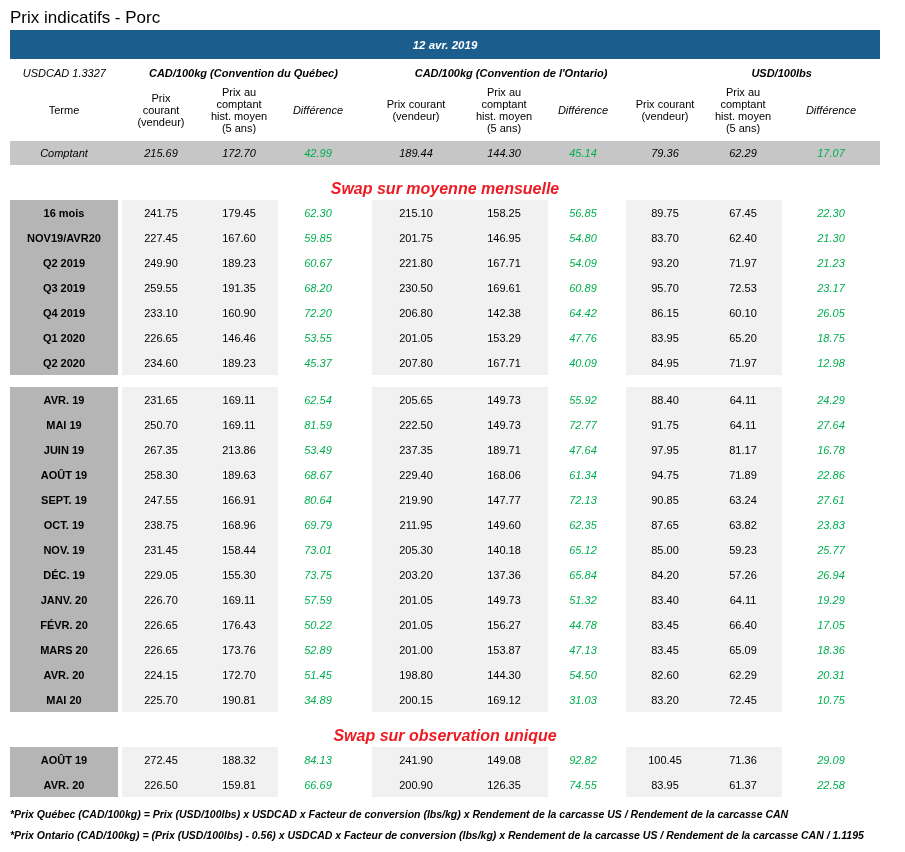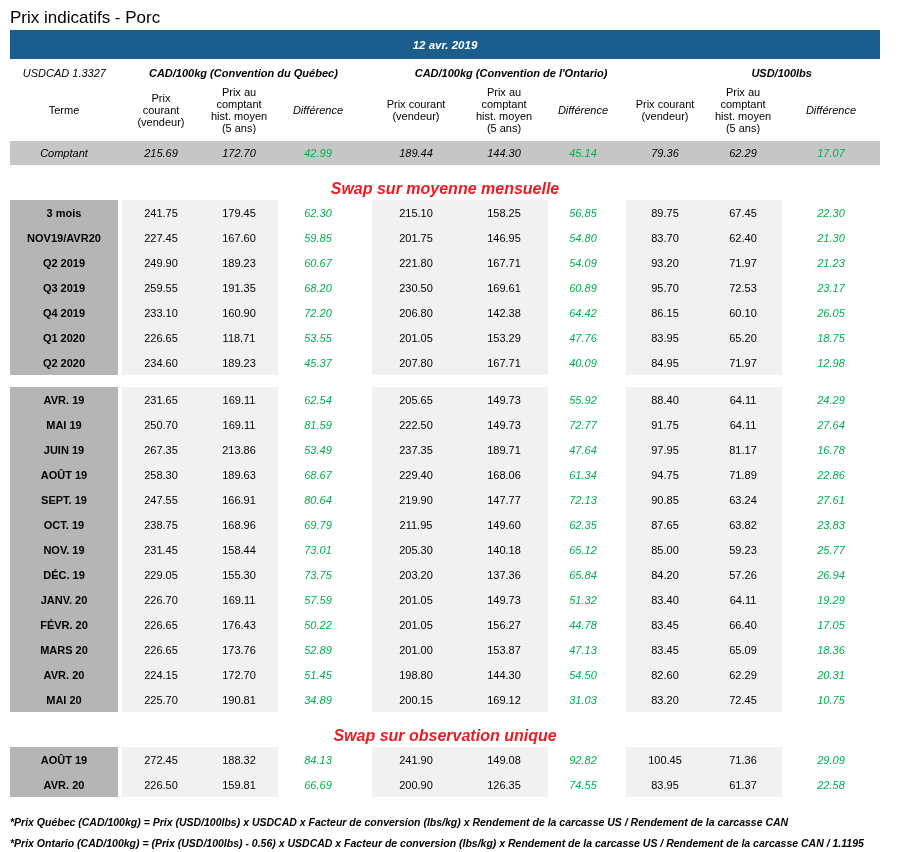--- a/index.html
+++ b/index.html
@@ -43,21 +43,21 @@
   .comptant-row .c{background:var(--band-gray);font-style:italic;}
   .comptant-row .diff{color:var(--green);}
   
   .section-title{
     width:870px;height:16px;margin-top:16px;display:flex;align-items:center;justify-content:center;
     color:var(--red);font-weight:700;font-style:italic;font-size:16px;
   }
   .block{margin-top:3px;}
   .block + .block{margin-top:12px;}
   
-  .footnotes{margin-top:17px;}
+  .footnotes{margin-top:9px;}
   .footnote{font-size:10.5px;font-weight:700;font-style:italic;height:16px;display:flex;align-items:center;margin-bottom:5px;}
 </style>
 </head>
 <body>
 
 <div class="page-title">Prix indicatifs - Porc</div>
 
 <div class="banner">12 avr. 2019</div>
 
 <div class="row group-title-row">
@@ -110,21 +110,21 @@
       <div class="c w-v4 val">144.30</div>
       <div class="c w-d2 diff">45.14</div>
       <div class="c w-g8"></div>
       <div class="c w-v5 val">79.36</div>
       <div class="c w-v6 val">62.29</div>
       <div class="c w-d3 diff">17.07</div>
     </div>
     <div class="section-title">Swap sur moyenne mensuelle</div>
     <div class="block">
       <div class="row data-row">
-        <div class="c w-label lbl">3 mois</div>
+        <div class="c w-label lbl">16 mois</div>
         <div class="c w-g4"></div>
         <div class="c w-v1 val">241.75</div>
         <div class="c w-v2 val">179.45</div>
         <div class="c w-d1 diff">62.30</div>
         <div class="c w-g14"></div>
         <div class="c w-v3 val">215.10</div>
         <div class="c w-v4 val">158.25</div>
         <div class="c w-d2 diff">56.85</div>
         <div class="c w-g8"></div>
         <div class="c w-v5 val">89.75</div>
@@ -188,21 +188,21 @@
         <div class="c w-d2 diff">64.42</div>
         <div class="c w-g8"></div>
         <div class="c w-v5 val">86.15</div>
         <div class="c w-v6 val">60.10</div>
         <div class="c w-d3 diff">26.05</div>
       </div>
       <div class="row data-row">
         <div class="c w-label lbl">Q1 2020</div>
         <div class="c w-g4"></div>
         <div class="c w-v1 val">226.65</div>
-        <div class="c w-v2 val">118.71</div>
+        <div class="c w-v2 val">146.46</div>
         <div class="c w-d1 diff">53.55</div>
         <div class="c w-g14"></div>
         <div class="c w-v3 val">201.05</div>
         <div class="c w-v4 val">153.29</div>
         <div class="c w-d2 diff">47.76</div>
         <div class="c w-g8"></div>
         <div class="c w-v5 val">83.95</div>
         <div class="c w-v6 val">65.20</div>
         <div class="c w-d3 diff">18.75</div>
       </div>

